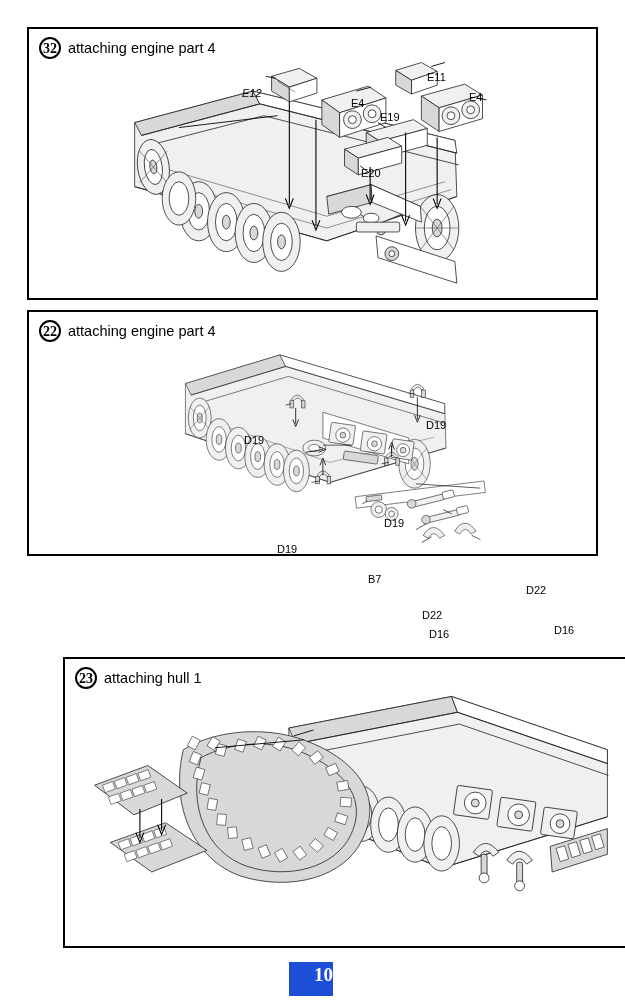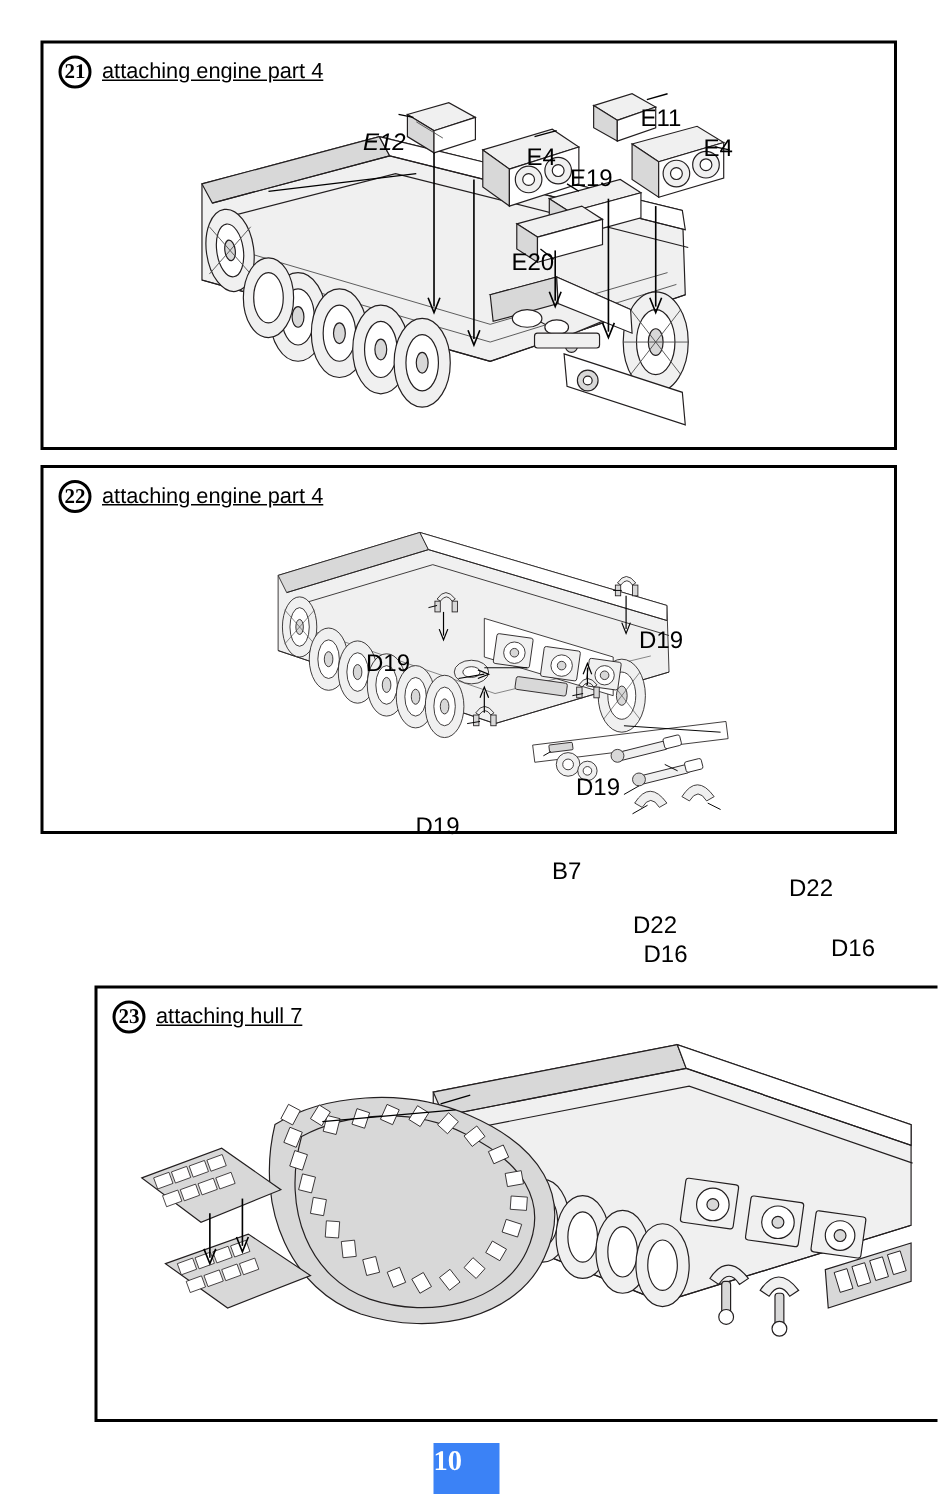--- a/index.html
+++ b/index.html
@@ -51,43 +51,42 @@
     line-height: 20px;
     text-align: center;
     color: #000;
     box-sizing: border-box;
     font-family: "Liberation Serif", serif;
   }
   .step-title {
     font-size: 14.5px;
     color: #000;
     white-space: nowrap;
-    text-decoration: underline;
   }
 
   .label {
     position: absolute;
-    font-size: 16px;
+    font-size: 11px;
     color: #000;
     white-space: nowrap;
     font-family: "Liberation Sans", sans-serif;
   }
 
   .page-num-box {
     position: absolute;
     left: 289px;
     top: 962px;
     width: 44px;
     height: 34px;
-    background: #3b82f6;
+    background: #1d4ed8;
     color: #fff;
     font-family: "Liberation Serif", serif;
     font-size: 19px;
     font-weight: bold;
-    text-align: left;
+    text-align: right;
     line-height: 26px;
   }
 
   svg.art {
     position: absolute;
     left: 0; top: 0;
     width: 100%;
     height: 100%;
     overflow: visible;
     pointer-events: none;
@@ -100,21 +99,21 @@
   .lead { stroke: #000; stroke-width: 0.9; fill: none; }
   .arrow { stroke: #000; stroke-width: 1.1; fill: none; }
 </style>
 </head>
 <body>
 
 <div class="page">
 
   <div class="panel" id="panel-21">
     <div class="step-head">
-      <div class="step-num">21</div>
+      <div class="step-num">32</div>
       <div class="step-title">attaching engine part 4</div>
     </div>
 
     <svg class="art" viewBox="0 0 571 273">
 
       <g>
         <polygon class="fill-lt" points="105,95 225,63 430,113 432,170 300,215 105,160"></polygon>
         <polygon class="fill-md" points="105,95 225,63 232,76 112,108"></polygon>
         <polygon class="fill-wh" points="225,63 430,113 432,126 232,76"></polygon>
         <polyline class="ln" points="112,108 232,76 432,126"></polyline>
@@ -254,21 +253,21 @@
       <g class="lead">
         <line x1="150" y1="100" x2="250" y2="88"></line>
       </g>
     </svg>
 
     <div class="label" style="left:213px; top:58px;font-style:italic;">E12</div>
     <div class="label" style="left:322px; top:68px;">E4</div>
     <div class="label" style="left:398px; top:42px;">E11</div>
     <div class="label" style="left:440px; top:62px;">E4</div>
     <div class="label" style="left:330px; top:82px;padding-left:21px;">E19</div>
-    <div class="label" style="left:312px; top:138px;">E20</div>
+    <div class="label" style="left:332px; top:138px;">E20</div>
   </div>
 
   <div class="panel" id="panel-22">
     <div class="step-head">
       <div class="step-num">22</div>
       <div class="step-title">attaching engine part 4</div>
     </div>
 
     <svg class="art" viewBox="0 0 571 338">
 
@@ -434,21 +433,21 @@
     <div class="label" style="left:321px; top:261px;padding-left:18px;">B7</div>
     <div class="label" style="left:497px; top:272px;">D22</div>
     <div class="label" style="left:393px; top:297px;">D22</div>
     <div class="label" style="left:400px; top:316px;">D16</div>
     <div class="label" style="left:525px; top:312px;">D16</div>
   </div>
 
   <div class="panel" id="panel-23">
     <div class="step-head">
       <div class="step-num">23</div>
-      <div class="step-title">attaching hull 7</div>
+      <div class="step-title">attaching hull 1</div>
     </div>
 
     <svg class="art" viewBox="0 0 571 291">
 
       <g>
         <polygon class="fill-lt" points="225,70 390,38 548,92 548,160 380,212 225,150"></polygon>
         <polygon class="fill-md" points="225,70 390,38 396,54 232,86"></polygon>
         <polygon class="fill-wh" points="390,38 548,92 548,106 396,54"></polygon>
         <polyline class="ln" points="232,86 396,54 548,106"></polyline>
         <polyline class="ln" points="234,98 398,66 549,118"></polyline>

